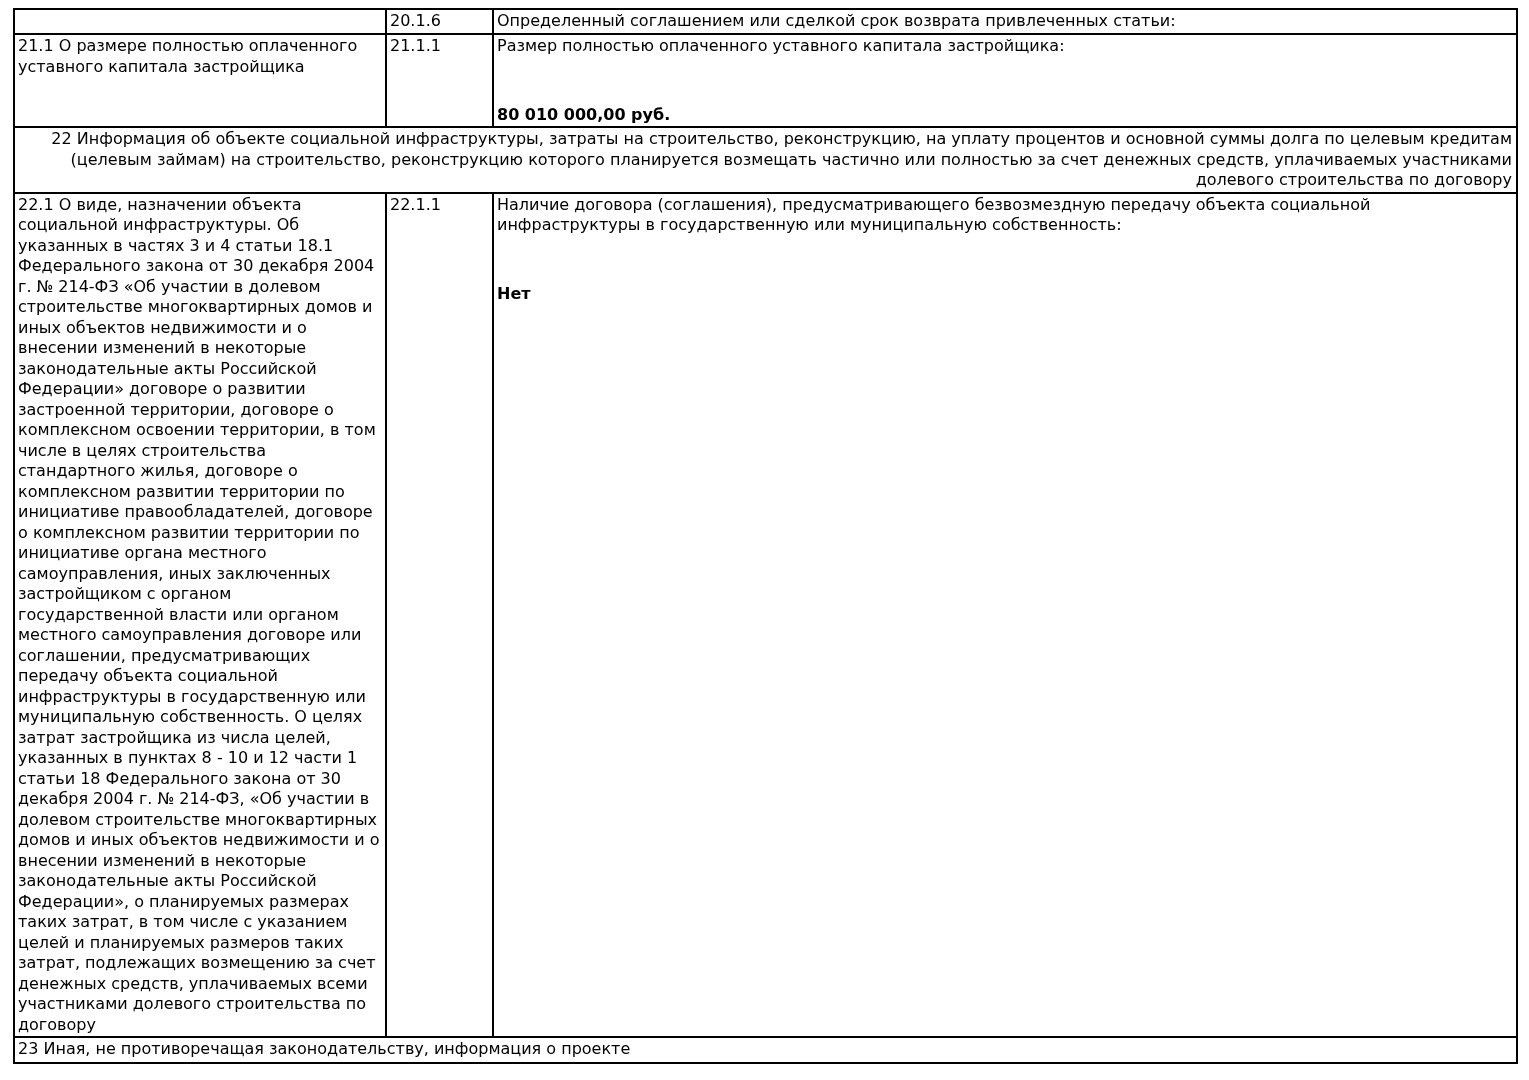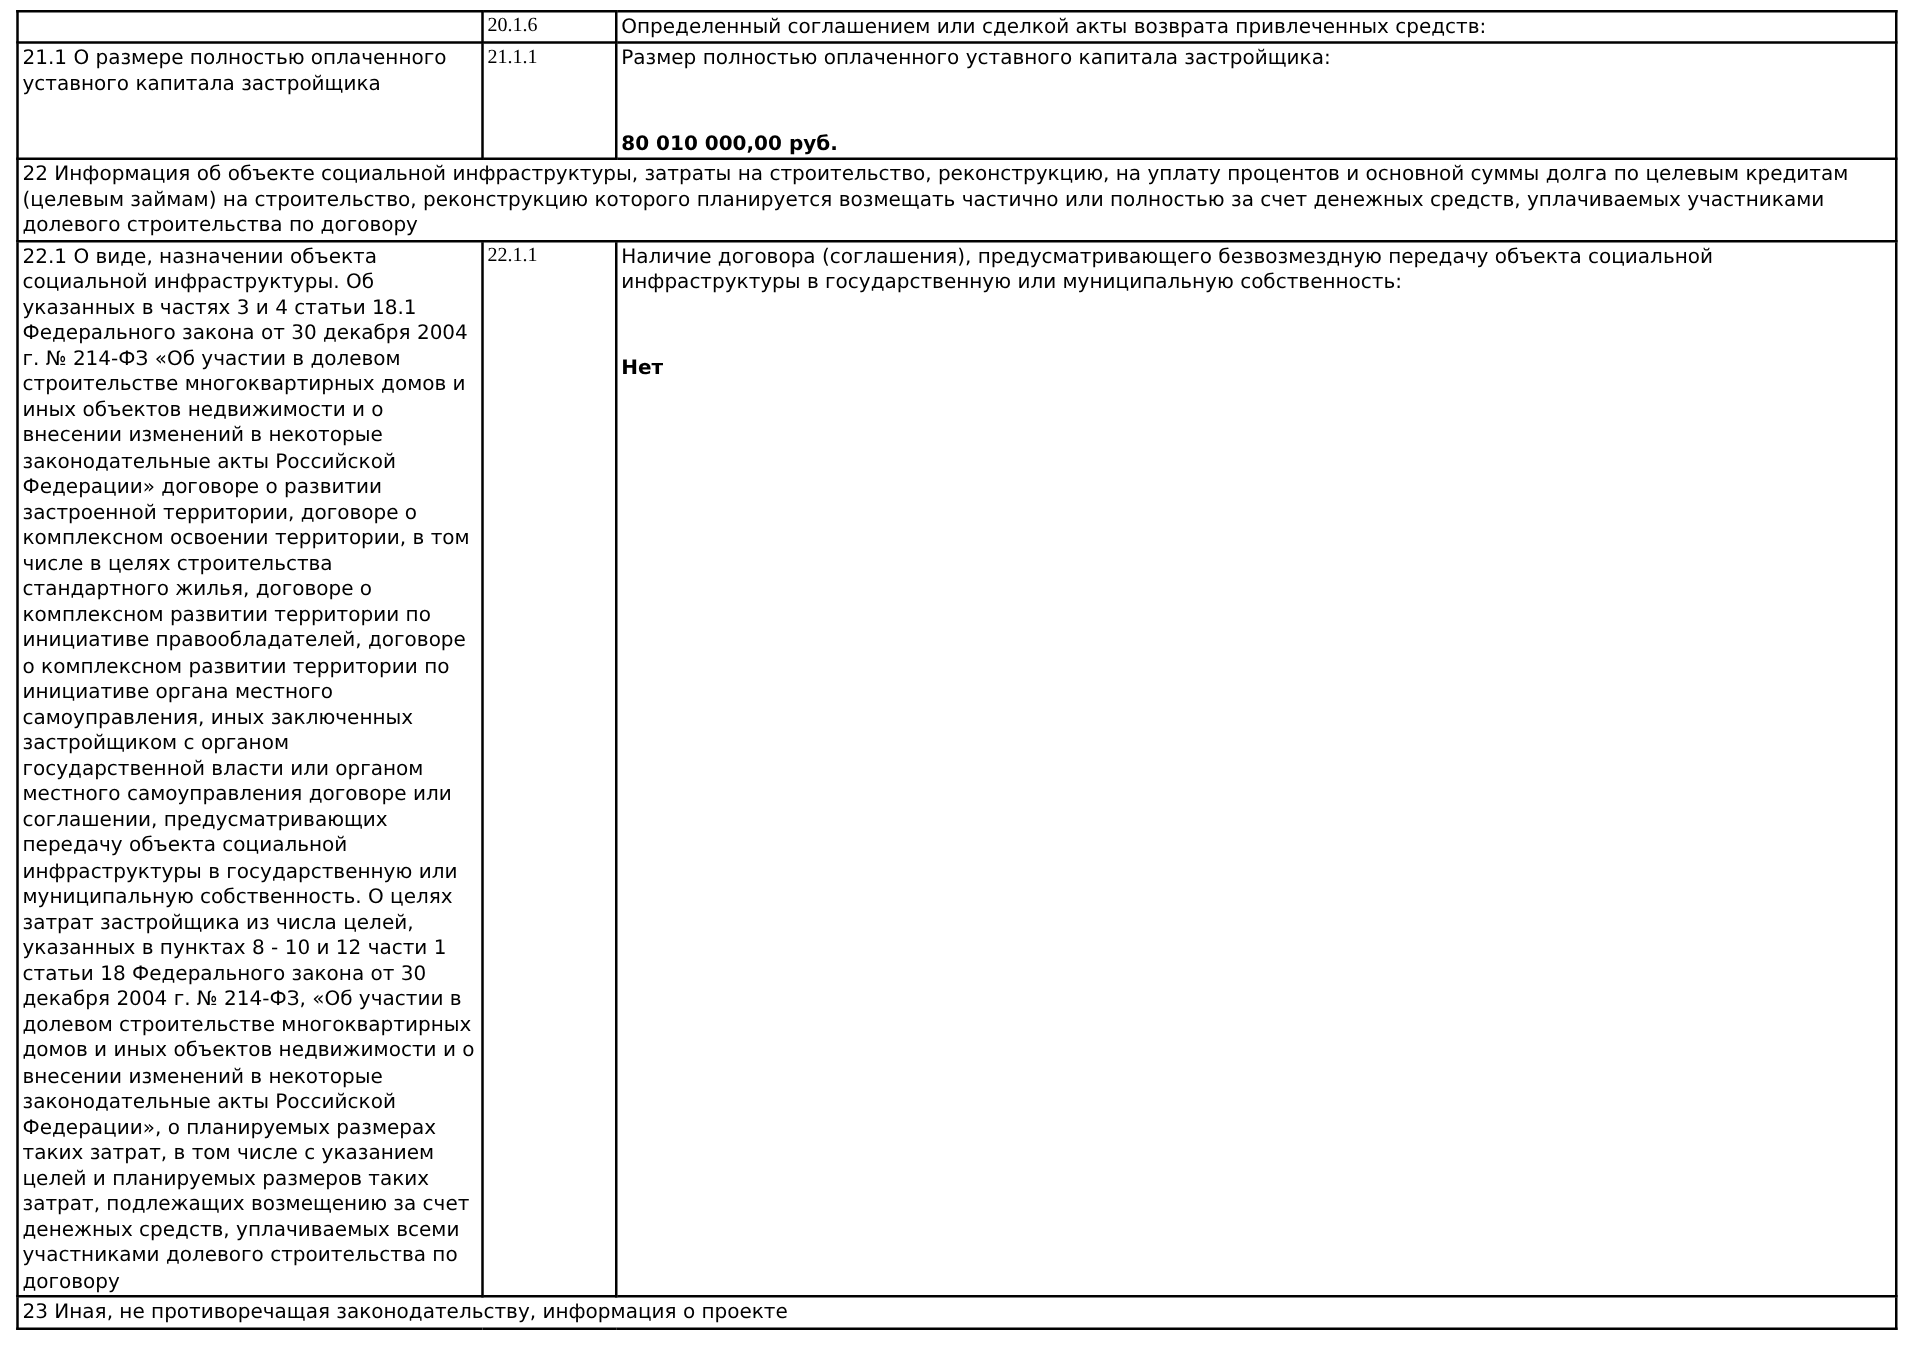--- a/index.html
+++ b/index.html
@@ -31,28 +31,28 @@
     border: 2px solid #000000;
     padding: 1px 4px 1px 3px;
     vertical-align: top;
     overflow: hidden;
     word-wrap: break-word;
   }
   col.c-section { width: 372px; }
   col.c-code    { width: 107px; }
   col.c-content { width: 1024px; }
 
-  td.code { vertical-align: middle; font-family: Liberation Serif, serif; }
+  td.code { vertical-align: middle; }
   td.vmid { vertical-align: middle; }
 
   tr.r-one   { height: 25px; }
   tr.r-two   { height: 49px; }
   tr.r-h21   { height: 25px; }
   tr.r-211   { height: 64px; }
-  tr.r-h22   { height: 58px; }
+  tr.r-h22   { height: 58px; text-align: right; }
   tr.r-221   { height: 837px; }
   tr.r-h23   { height: 26px; }
 
   .value {
     font-weight: bold;
     margin-top: 48px;
   }
 </style>
 </head>
 <body>
@@ -63,21 +63,21 @@
       <col class="c-section">
       <col class="c-code">
       <col class="c-content">
     </colgroup>
 
     <tbody>
         <tr class="r-one">
       <td class="section"></td>
       <td class="code">20.1.6</td>
       <td class="content">
-        <div>Определенный соглашением или сделкой акты возврата привлеченных средств:</div>
+        <div>Определенный соглашением или сделкой срок возврата привлеченных статьи:</div>
       </td>
     </tr>
 
 
 
     <tr class="r-211">
       <td class="section">21.1 О размере полностью оплаченного уставного капитала застройщика</td>
       <td class="code">21.1.1</td>
       <td class="content">
         <div>Размер полностью оплаченного уставного капитала застройщика:</div>

